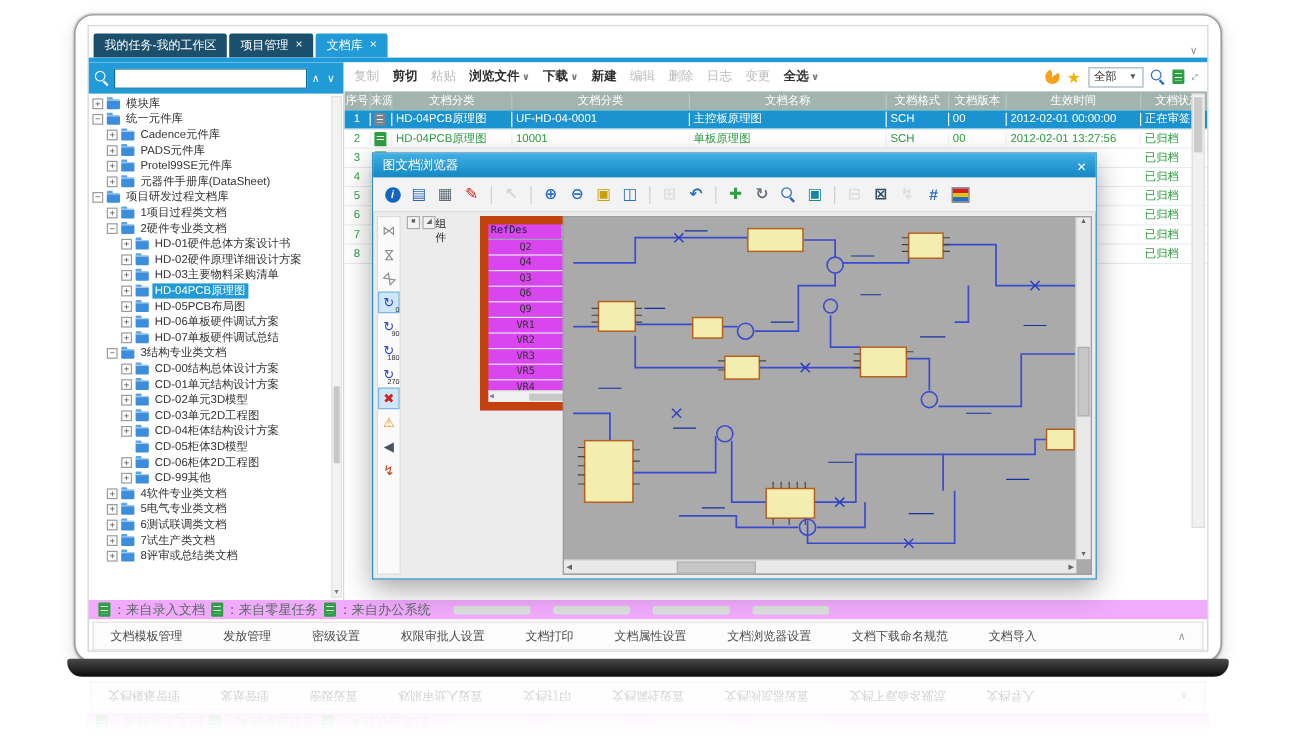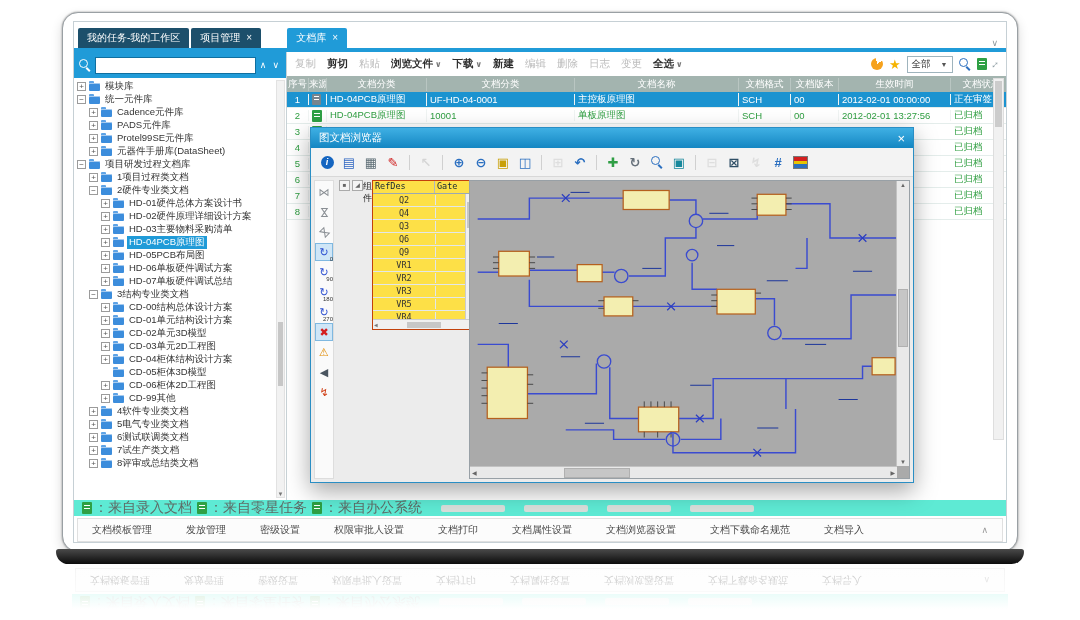--- a/index.html
+++ b/index.html
@@ -14,21 +14,21 @@
   .reflection{position:absolute;left:72px;top:568px;width:936px;transform:scaleY(-1);
           opacity:.5;filter:blur(.4px);}
   .refl-fade{position:absolute;left:0;top:564px;width:1080px;height:56px;
           background:linear-gradient(rgba(255,255,255,.25),#fff 80%);pointer-events:none;}
   
   .app{height:100%;display:flex;flex-direction:column;border:1px solid #c6d0d5;box-sizing:border-box;background:#fff;}
   
   .tabbar{height:24px;display:flex;align-items:flex-end;gap:2px;padding:2px 4px 0 4px;background:#fff;}
   .tab{height:20px;display:flex;align-items:center;gap:6px;padding:0 9px;font-size:10px;color:#fff;
        background:#1c4f6b;border-radius:2px 2px 0 0;cursor:default;white-space:nowrap;}
-  .tab.active{background:#209bd8;margin-left:24px;}
+  .tab.active{background:#209bd8;}
   .tab .close{font-size:10px;line-height:1;opacity:.95;}
   .tab-caret{margin-left:auto;color:#8b979c;font-size:9px;padding-right:4px;}
   .bluestrip{height:4px;background:#209bd8;}
   
   .main{flex:1;display:flex;min-height:0;}
   .tree-panel{width:212px;flex:none;border-right:1px solid #c8d2d6;display:flex;flex-direction:column;background:#fff;}
   .search-bar{height:26px;background:#209bd8;display:flex;align-items:center;gap:4px;padding:0 5px;flex:none;}
   .search-input{flex:1;height:15px;background:#fff;border:1px solid #0f6fa0;min-width:0;}
   .updn{color:#fff;font-size:9px;letter-spacing:2px;}
   .tree{flex:1;position:relative;overflow:hidden;padding-top:2px;}
@@ -81,21 +81,21 @@
   .content-vsb{position:absolute;right:2px;top:26px;bottom:60px;width:9px;background:#f1f1f1;border:1px solid #dedede;}
   .content-vsb .thumb{position:absolute;left:1px;right:1px;top:2px;height:46px;background:#cccccc;}
   
   .find-row{height:18px;flex:none;margin-top:auto;display:flex;align-items:center;gap:5px;padding:0 6px;font-size:9.5px;color:#444;}
   .find-input{width:130px;height:13px;background:#fff;border:1px solid #bbb;}
   .pager{margin-left:auto;display:flex;align-items:center;gap:8px;}
   .page-size{width:20px;height:13px;border:1px solid #aaa;background:#fff;display:flex;align-items:center;
              justify-content:flex-end;font-size:6px;color:#555;padding-right:1px;}
   .pgl{font-weight:bold;color:#333;font-size:10px;}
   
-  .legend-row{height:16px;flex:none;display:flex;align-items:center;gap:5px;padding:0 8px;font-size:14px;color:#5e6b66;background:#5eead4;}
+  .legend-row{height:16px;flex:none;display:flex;align-items:center;gap:5px;padding:0 8px;font-size:11px;color:#5e6b66;background:#f0abfc;}
   .legend-item{display:flex;align-items:center;gap:2px;white-space:nowrap;}
   .legend-blur{width:64px;height:7px;background:#d9dfdb;border-radius:2px;margin-left:14px;}
   .links-row{height:22px;flex:none;margin:2px 3px 0 3px;border:1px solid #e0e0e0;background:#fcfcfc;
              display:flex;align-items:center;gap:34px;padding:0 14px;font-size:10px;color:#4a4a4a;}
   .links-row .collapse{margin-left:auto;color:#999;font-size:9px;}
   
   .dialog{position:absolute;left:310px;top:127px;width:604px;height:356px;background:#ececec;
           border:1px solid #2a8ec4;box-shadow:0 8px 22px rgba(0,0,0,.35);display:flex;flex-direction:column;z-index:50;box-sizing:border-box;}
   .dtitle{height:20px;flex:none;background:linear-gradient(#3fb0e4,#1486c2);display:flex;align-items:center;
           color:#fff;font-size:10.5px;padding:0 8px;}
@@ -112,21 +112,21 @@
              align-items:center;gap:2px;padding-top:2px;box-sizing:border-box;}
   .sic{width:16px;height:16px;display:flex;align-items:center;justify-content:center;font-size:11px;position:relative;border:1px solid transparent;}
   .sic.sel{background:#cfe6f7;border:1px solid #7fb8e0;}
   .sic .num{position:absolute;bottom:-2px;right:-1px;font-size:6px;color:#333;}
   .rot90{transform:rotate(90deg);} .rot45{transform:rotate(45deg);}
   .lpanel{width:132px;flex:none;display:flex;flex-direction:row;padding:0 3px;box-sizing:border-box;font-size:9px;color:#333;}
   .minibar{height:10px;display:flex;align-items:center;gap:2px;}
   .minibar .dots{flex:1;border-top:2px dotted #c3c3c3;}
   .mbtn{width:9px;height:9px;border:1px solid #aaa;background:#f4f4f4;font-size:6px;line-height:8px;text-align:center;color:#666;}
   .plabel{height:12px;line-height:12px;font-size:9px;color:#222;}
-  .lst{border:1px solid #c2410c;background:#fde047;position:relative;font-family:"DejaVu Sans Mono","Liberation Mono",monospace;font-size:8.5px;}
+  .lst{border:7px solid #c2410c;background:#d946ef;position:relative;font-family:"DejaVu Sans Mono","Liberation Mono",monospace;font-size:8.5px;margin-left:28px;}
   .lst1{height:148px;} .lst2{height:72px;}
   .lhead{display:flex;height:12px;border-bottom:1px solid #9aa8b2;color:#123;}
   .lh{border-right:1px solid #aeb9c2;padding:0 2px;overflow:hidden;white-space:nowrap;box-sizing:border-box;}
   .lrows{position:absolute;left:0;right:9px;top:13px;bottom:10px;overflow:hidden;}
   .lr{height:12px;display:flex;align-items:center;border-bottom:1px solid #e2e7ea;}
   .lr .c1{width:62px;text-align:center;border-right:1px solid #e2e7ea;}
   .lst .vsb{position:absolute;right:0;top:13px;bottom:10px;width:9px;background:#f0f0f0;border-left:1px solid #ccc;}
   .lst .vsb .thumb{position:absolute;left:1px;right:1px;top:8px;height:26px;background:#c7c7c7;}
   .lst .vsb .a{position:absolute;left:0;width:100%;text-align:center;font-size:5px;color:#777;}
   .lst .hsb{position:absolute;left:0;right:0;bottom:0;height:10px;background:#f0f0f0;border-top:1px solid #ccc;

